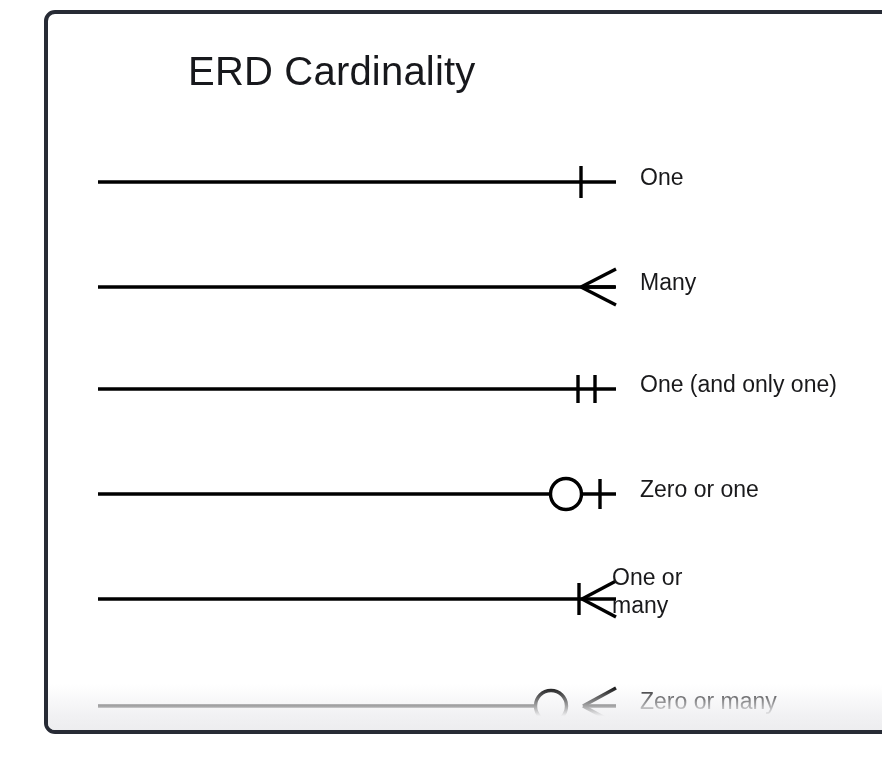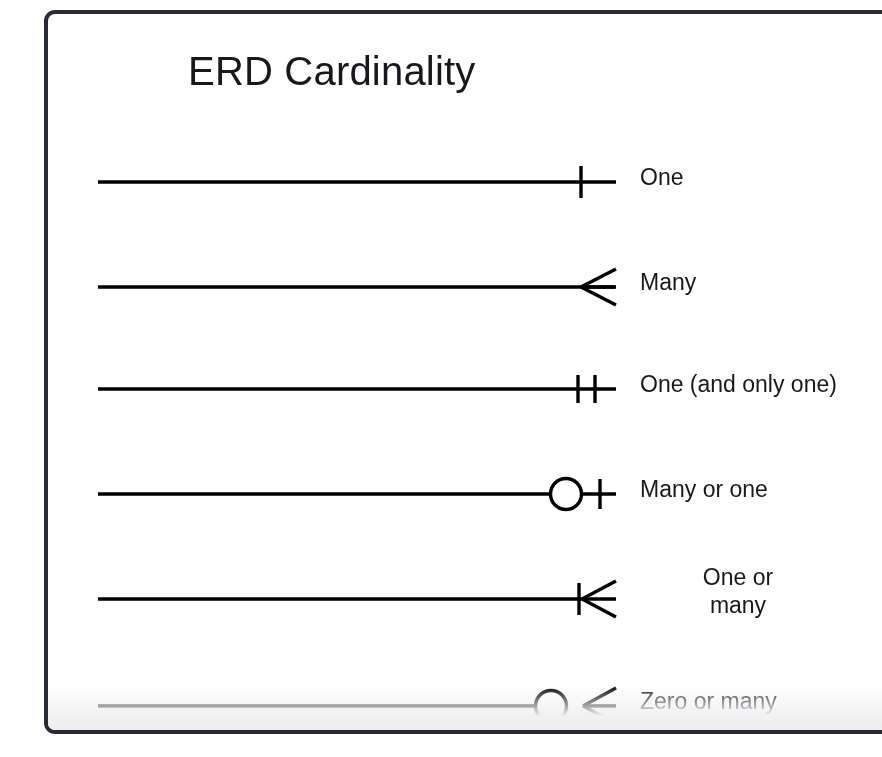--- a/index.html
+++ b/index.html
@@ -77,24 +77,23 @@
     font-weight: 400;
     color: #19191b;
     white-space: nowrap;
     line-height: 1.22;
   }
   .label.single {
     left: 592px;
     top: -19px;
   }
   .label.stacked {
-    left: 592px;
+    left: 564px;
     top: -36px;
     width: 196px;
-    text-align: center;
     white-space: normal;
   }
   .label .l2 { display: block; }
 </style>
 </head>
 <body>
 
 <div id="canvas">
 
   <div class="card">
@@ -151,21 +150,21 @@
         <svg width="560" height="80" viewBox="0 0 560 80" aria-hidden="true">
           <g stroke="#000000" stroke-width="3.4" fill="none" stroke-linecap="butt">
             <line x1="16" y1="40" x2="469" y2="40"></line>
             <circle cx="484" cy="40" r="15.5" fill="#ffffff"></circle>
             <line x1="500" y1="40" x2="534" y2="40"></line>
             <line x1="518" y1="25" x2="518" y2="55"></line>
           </g>
         </svg>
       </div>
       <div class="label single">
-        <span>Many or one</span>
+        <span>Zero or one</span>
       </div>
     </div>
 
     <div class="row" style="top:585px;">
       <div class="sym">
         <svg width="560" height="80" viewBox="0 0 560 80" aria-hidden="true">
           <g stroke="#000000" stroke-width="3.4" fill="none" stroke-linecap="butt">
             <line x1="16" y1="40" x2="500" y2="40"></line>
             <line x1="497" y1="24" x2="497" y2="56"></line>
             <line x1="500" y1="40" x2="534" y2="40"></line>

